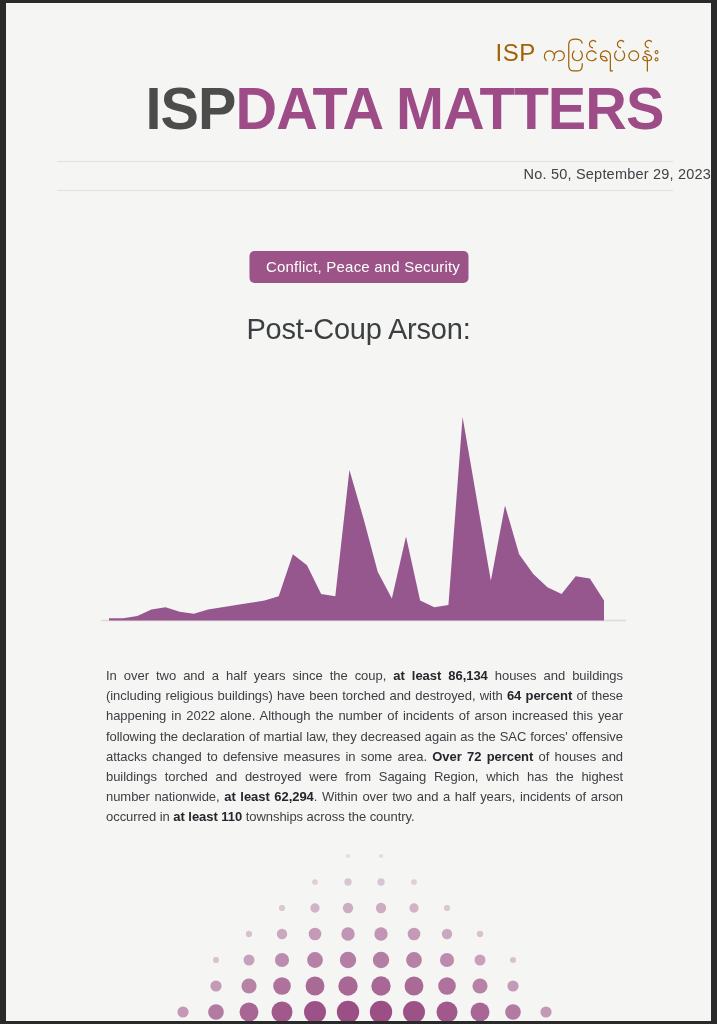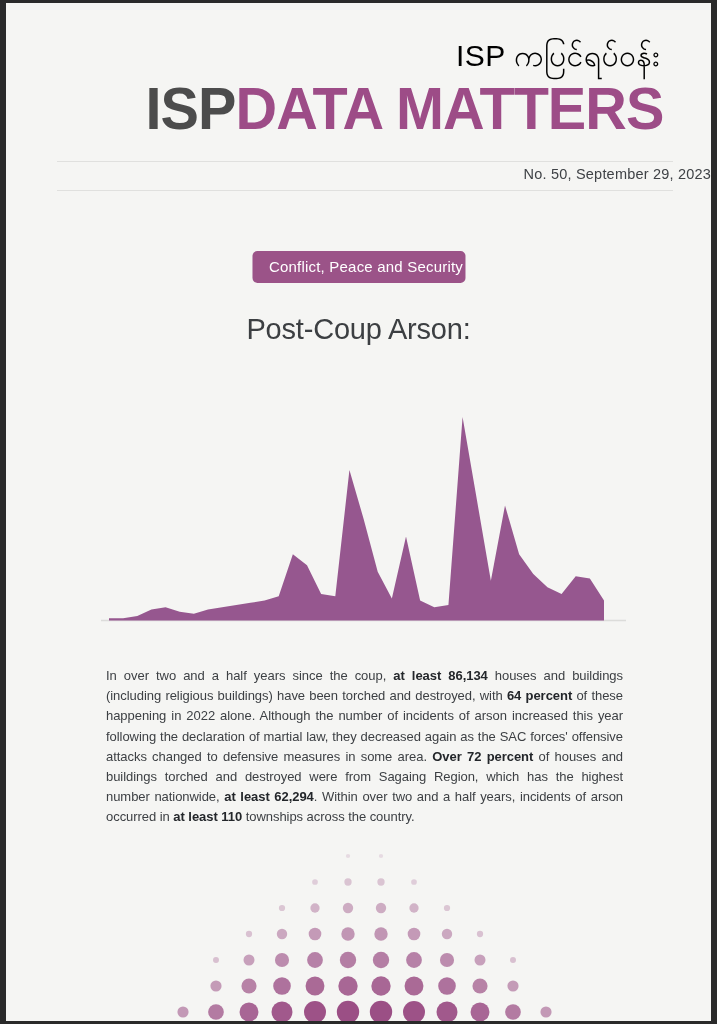--- a/index.html
+++ b/index.html
@@ -27,22 +27,22 @@
   #masthead {
     position: absolute;
     left: 0; right: 0; top: 0;
     height: 200px;
   }
 
   #mm-script {
     position: absolute;
     right: 51px;
     top: 38px;
-    font-size: 30px;
-    color: #000000;
+    font-size: 24px;
+    color: #a16207;
     letter-spacing: 0.5px;
     line-height: 1;
     white-space: nowrap;
   }
 
   #wordmark {
     position: absolute;
     right: 48px;
     top: 76px;
     font-family: "Liberation Sans Narrow", "Liberation Sans", sans-serif;
@@ -80,21 +80,21 @@
   
   #badge {
     position: absolute;
     left: 50%;
     transform: translateX(-50%);
     top: 248px;
     background: #9b5388;
     color: #ffffff;
     font-size: 15px;
     letter-spacing: 0.2px;
-    padding: 7px 2px 8px 17px;
+    padding: 7px 8px 8px 17px;
     border-radius: 5px;
     white-space: nowrap;
   }
 
   
   #headline {
     position: absolute;
     left: 60px; right: 60px;
     top: 308px;
     text-align: center;

